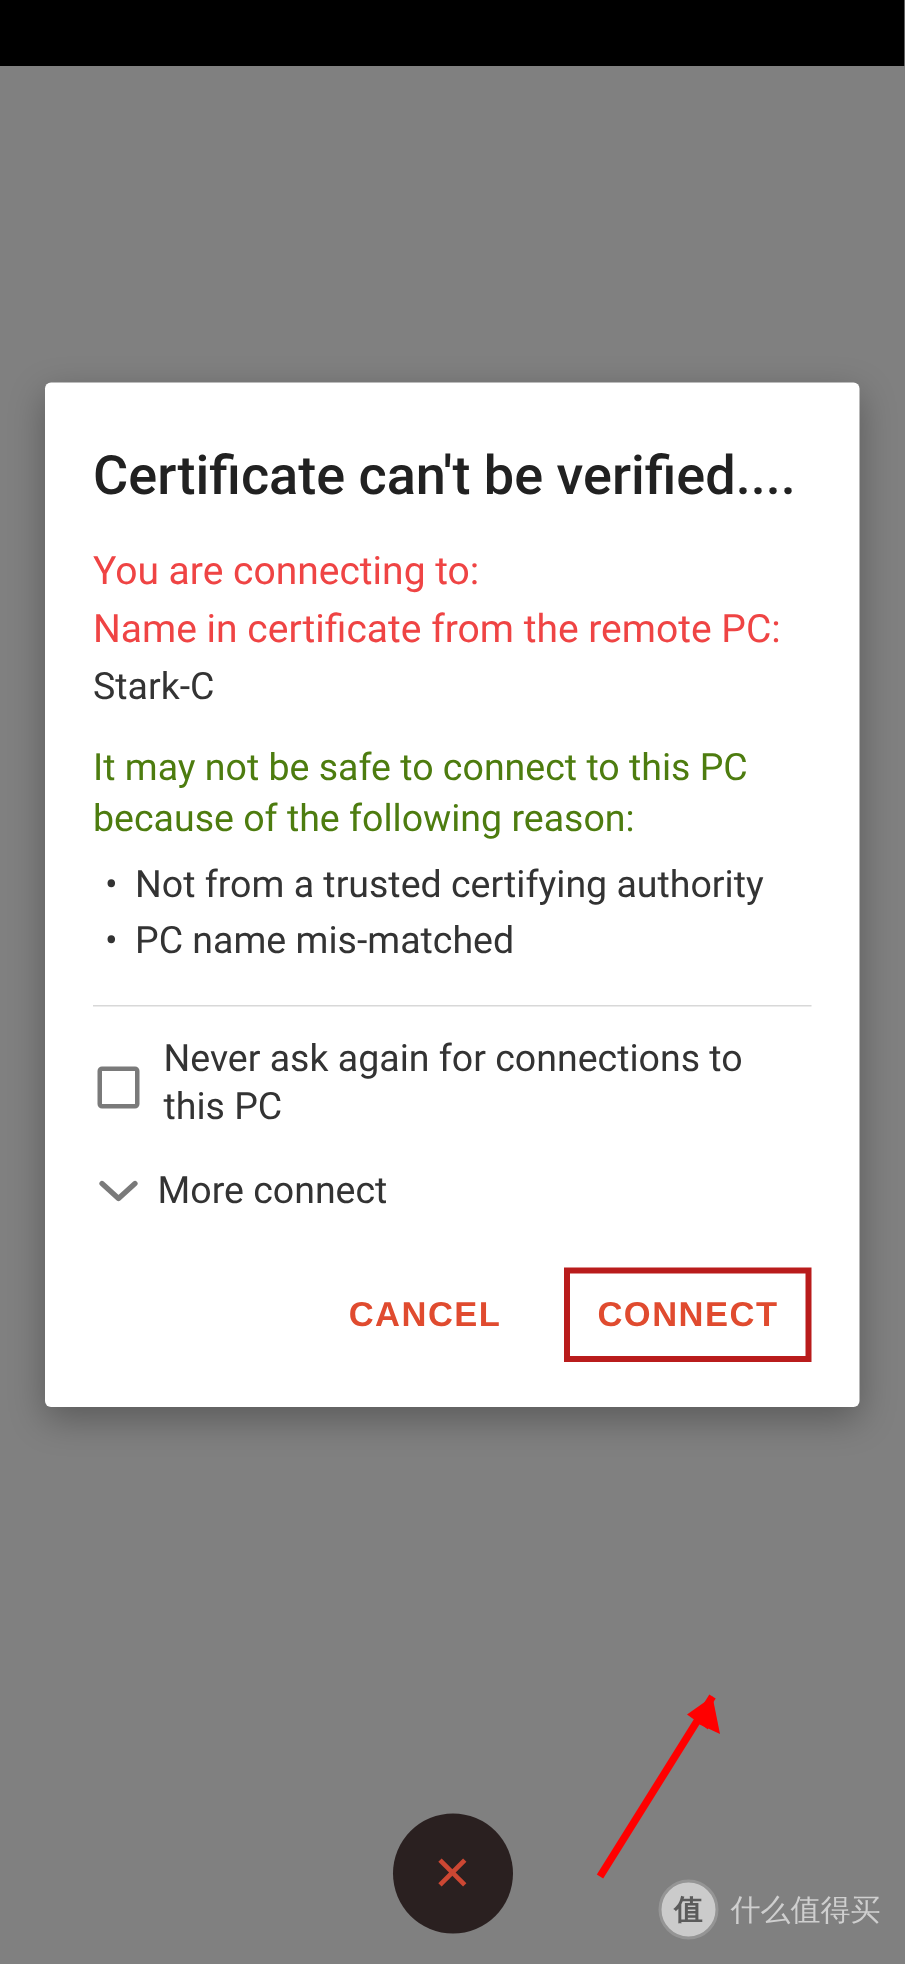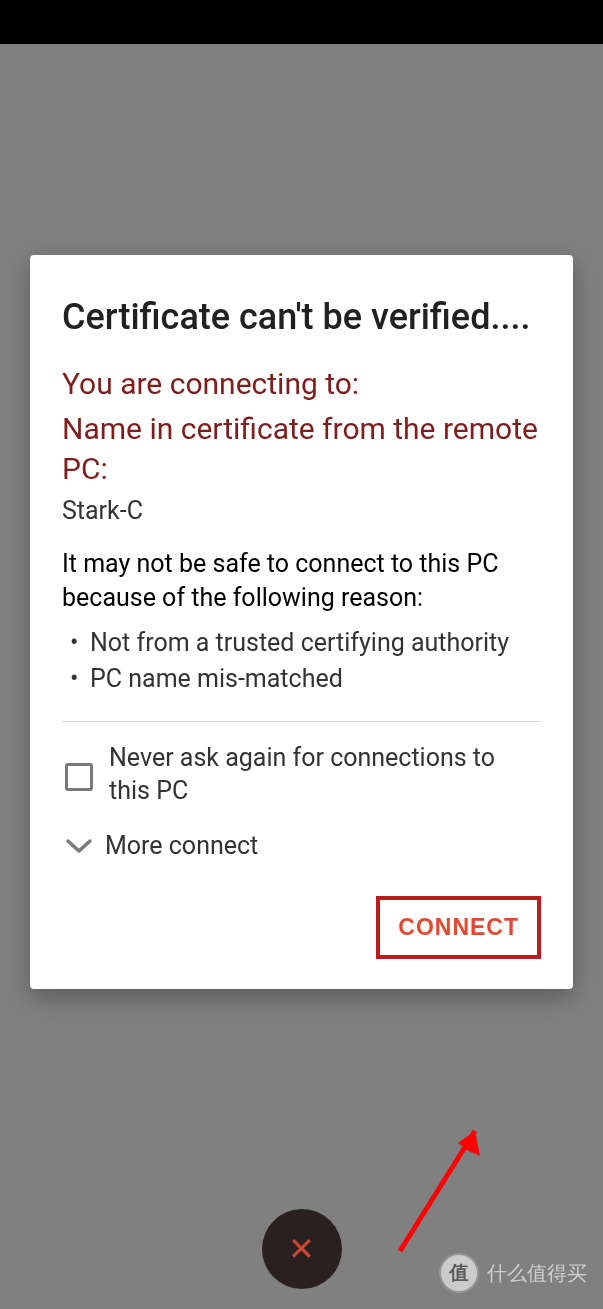--- a/index.html
+++ b/index.html
@@ -32,34 +32,34 @@
       margin-top: 30px;
     }
     .dialog-title {
       font-size: 36px;
       font-weight: 500;
       color: #212121;
       line-height: 1.25;
       margin-bottom: 24px;
     }
     .label-text {
-      font-size: 30px;
-      color: #7f1d1d;
+      font-size: 26px;
+      color: #ef4444;
       line-height: 1.35;
       margin-bottom: 4px;
     }
     .value-text {
       font-size: 25px;
       color: #333;
       line-height: 1.35;
       margin-bottom: 20px;
     }
     .reason-intro {
       font-size: 25px;
-      color: #000000;
+      color: #4d7c0f;
       line-height: 1.35;
       margin-bottom: 10px;
     }
     .reason-list {
       list-style: none;
       margin-bottom: 24px;
     }
     .reason-list li {
       font-size: 25px;
       color: #333;
@@ -213,20 +213,21 @@
   </div>
 
   <div class="more-details-row">
     <svg class="chevron" viewBox="0 0 28 16">
       <polyline points="3,3 14,13 25,3" stroke="#7a7a7a" stroke-width="3.5" fill="none" stroke-linecap="round" stroke-linejoin="round"></polyline>
     </svg>
     <div class="more-details-label">More connect</div>
   </div>
 
   <div class="button-row">
+    <button class="btn">CANCEL</button>
     <button class="btn btn-highlight">CONNECT</button>
   </div>
 </div>
 
 <div class="close-btn">
   <span class="close-x">✕</span>
 </div>
 
 <svg class="arrow-annotation" width="120" height="160" viewBox="0 0 120 160">
   <line x1="20" y1="150" x2="95" y2="30" stroke="#ff0000" stroke-width="5"></line>

